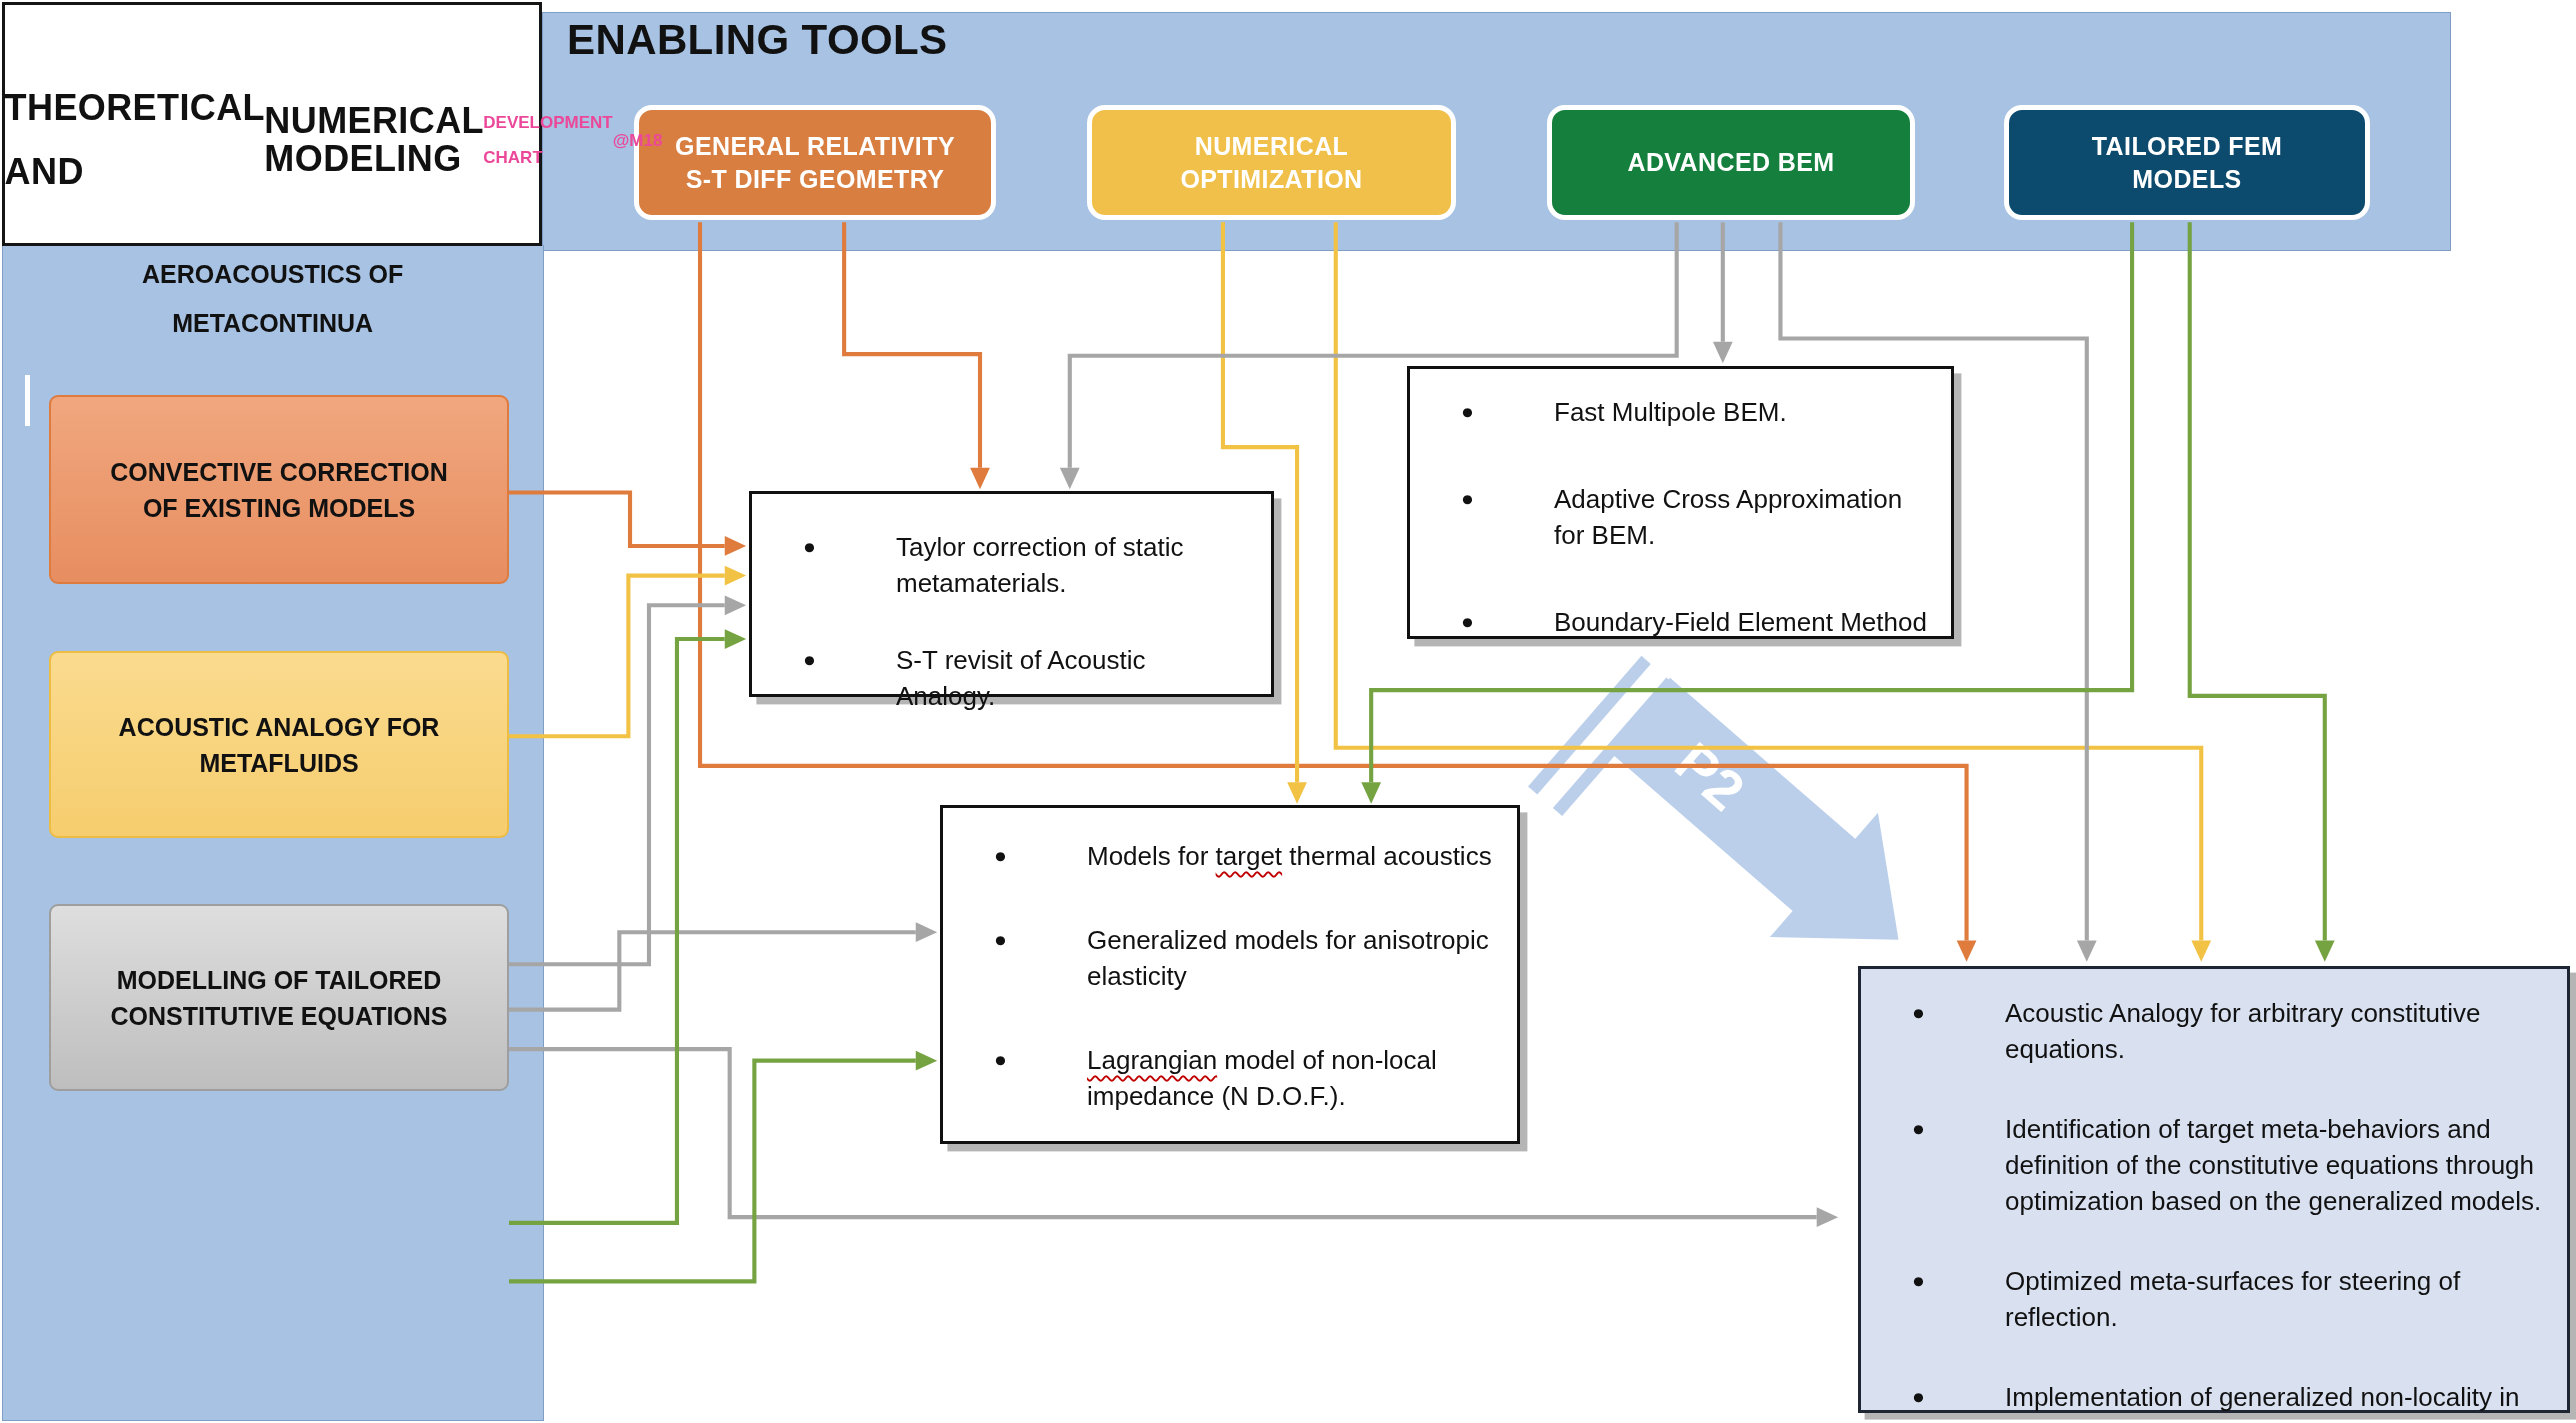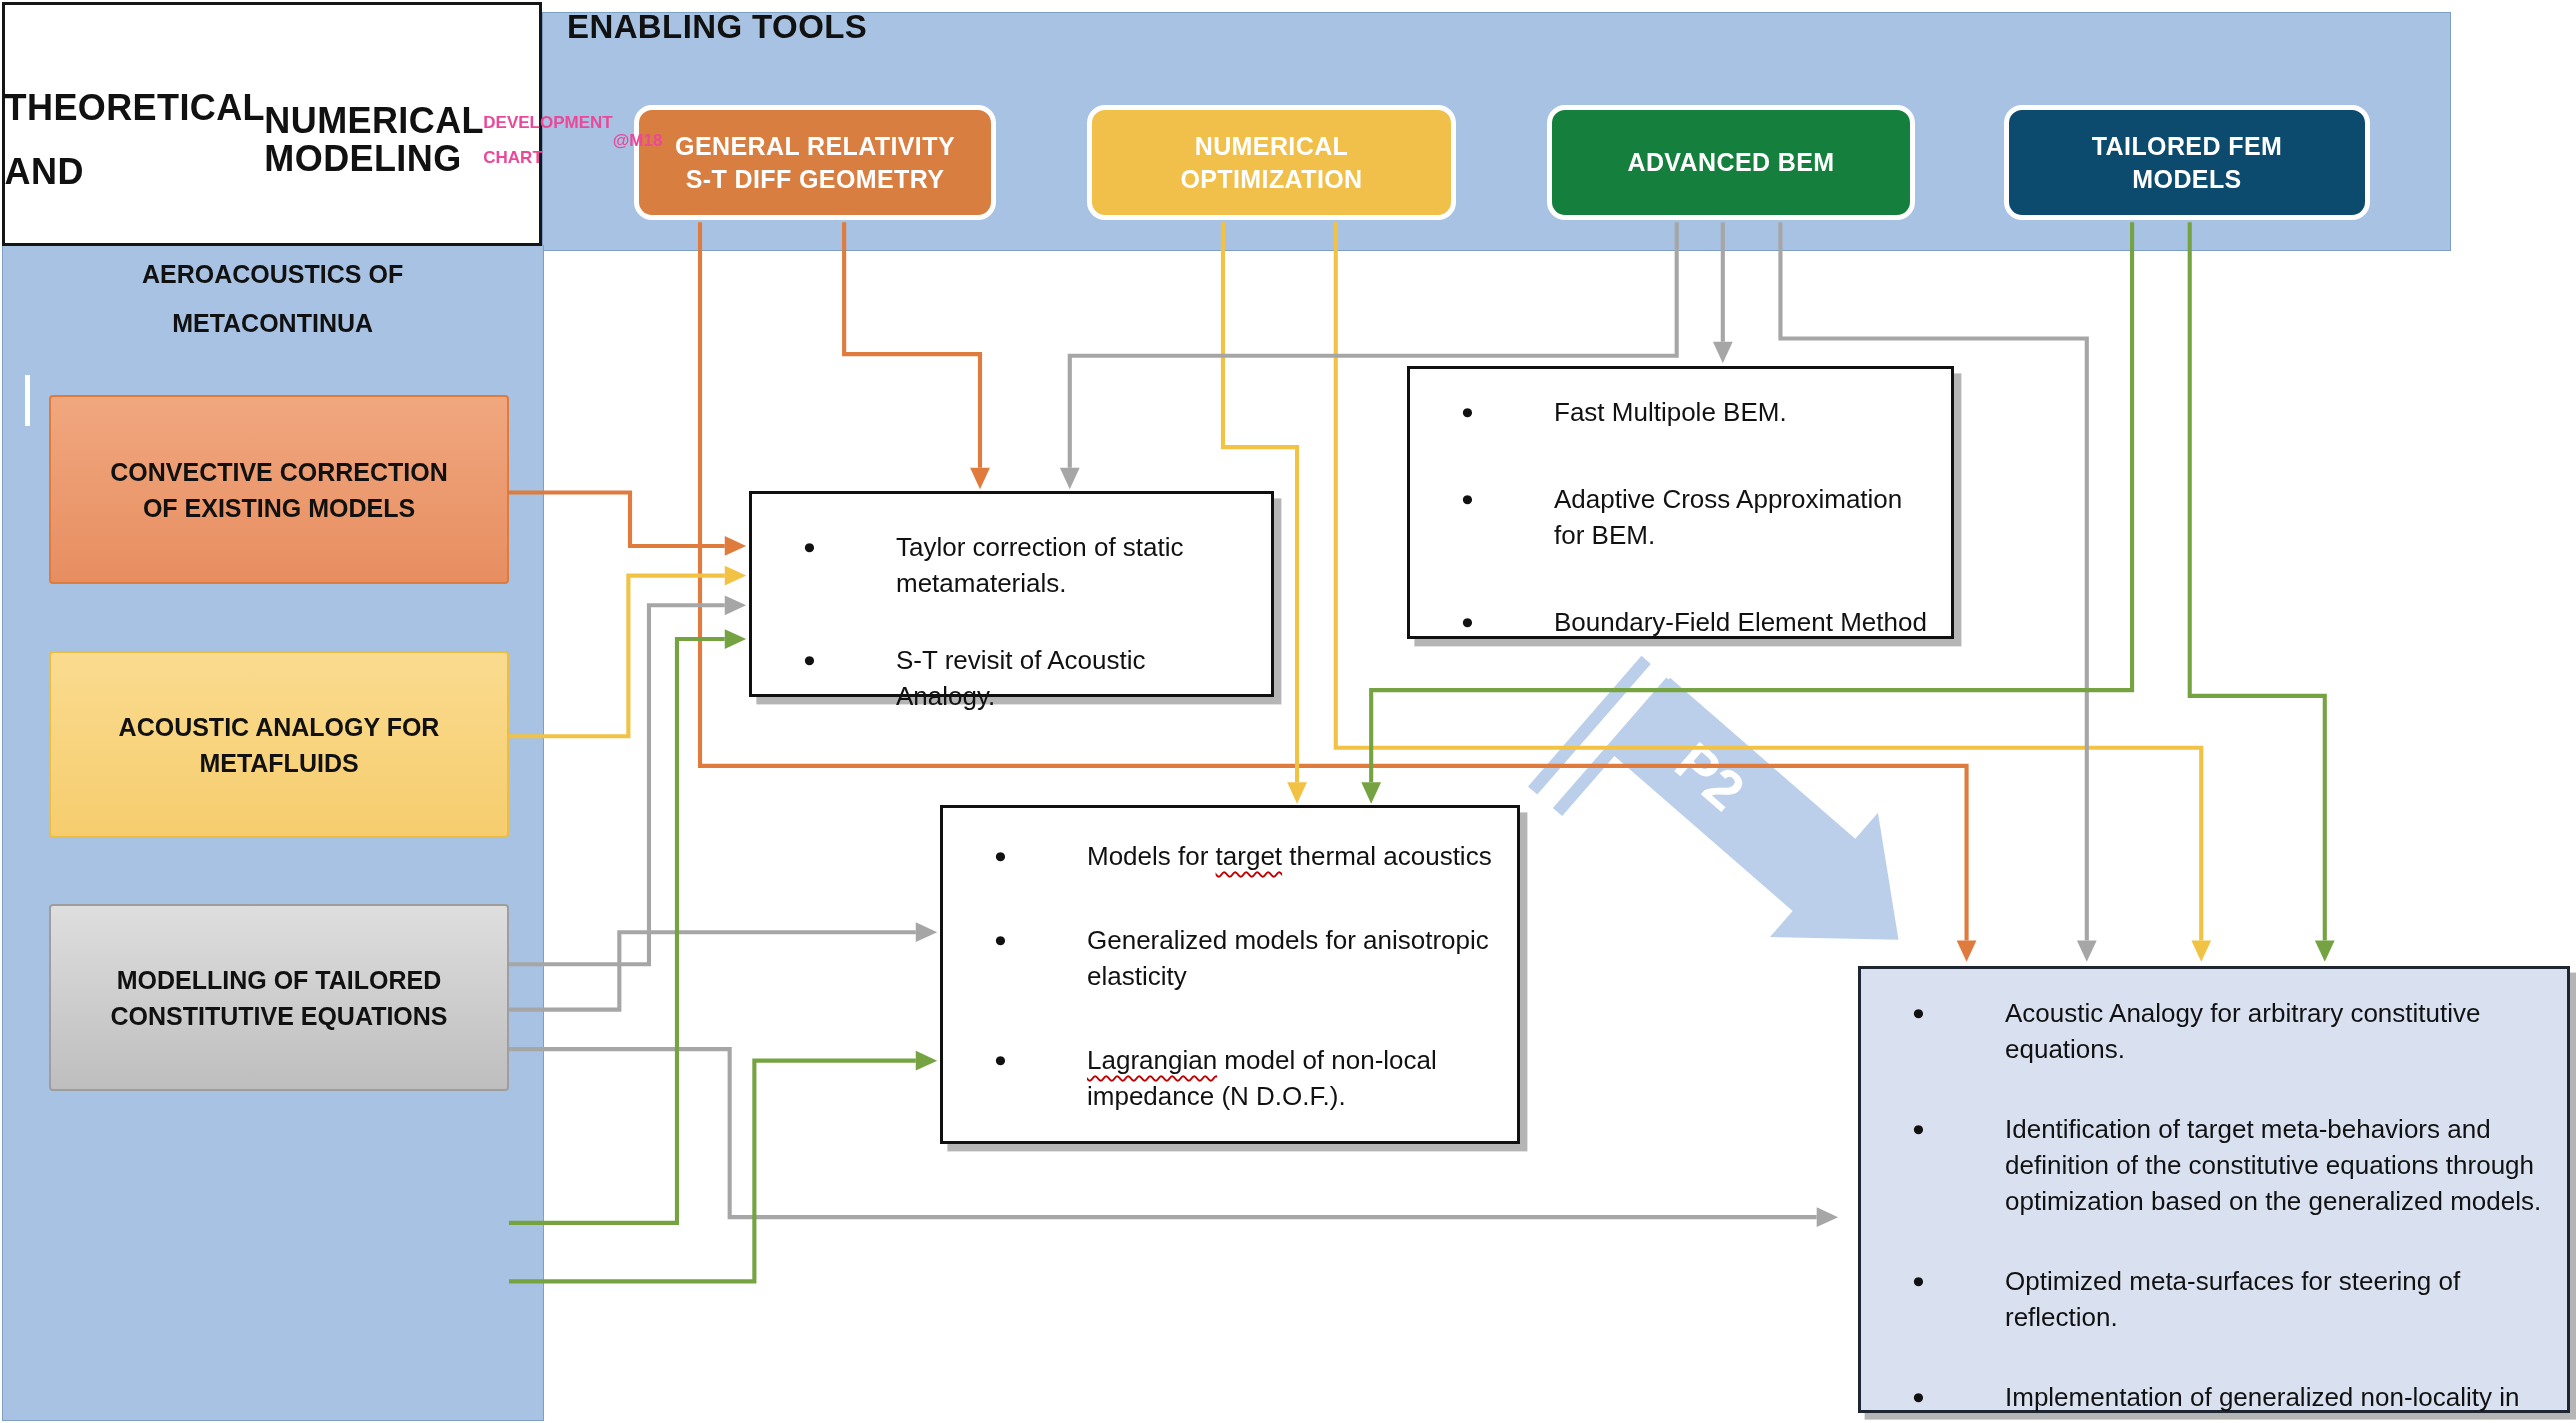--- a/index.html
+++ b/index.html
@@ -9,41 +9,41 @@
   
   .title-box{position:absolute;left:1.6px;top:1.6px;width:540px;height:244px;background:#fff;
              border:3.3px solid #151515;box-sizing:border-box;display:flex;flex-direction:row;
              align-items:center;justify-content:flex-start;padding-top:33px;z-index:4;}
   .title-line{font-size:36px;font-weight:bold;color:#111;line-height:64px;letter-spacing:0.4px;}
   .title-underline{width:464px;border-bottom:7.4px double #2E5EA8;margin-top:1.6px;margin-bottom:11.5px;}
   .title-sub{font-size:17px;font-weight:600;color:#ec4899;line-height:35px;}
 
   .top-bar{position:absolute;left:542px;top:11.5px;width:1909px;height:239px;background:#A7C2E3;
            border:1.6px solid #7E9EC6;box-sizing:border-box;z-index:1;}
-  .enabling-label{position:absolute;left:567px;top:8px;font-size:33px;font-weight:600;color:#111;
+  .enabling-label{position:absolute;left:567px;top:16px;font-size:42px;font-weight:600;color:#111;
                   letter-spacing:0.4px;z-index:2;}
 
   .side-panel{position:absolute;left:1.6px;top:245px;width:542px;height:1176px;background:#A7C2E3;
               border:1.6px solid #7E9EC6;box-sizing:border-box;z-index:1;}
   .side-heading{position:absolute;left:1.6px;top:250px;width:542px;text-align:center;font-size:25px;
                 font-weight:bold;color:#111;line-height:49px;white-space:pre-line;z-index:2;}
   .white-tick{position:absolute;left:25px;top:375px;width:5px;height:51px;background:#fff;z-index:2;}
 
   
   .tool-box{position:absolute;top:105px;height:115px;border:5.8px solid #fff;border-radius:18px;
             box-sizing:border-box;display:flex;align-items:center;justify-content:center;
             text-align:center;color:#fff;font-size:25px;font-weight:600;line-height:33px;
             white-space:pre-line;z-index:3;letter-spacing:0.4px;}
   .tool-gr {left:634px; width:362px;background:#D97E41;}
   .tool-no {left:1087px;width:369px;background:#F0C04A;}
   .tool-bem{left:1547px;width:368px;background:#15803d;}
   .tool-fem{left:2004px;width:366px;background:#0c4a6e;}
 
   
-  .side-box{position:absolute;left:49px;width:460px;border-radius:4px;box-sizing:border-box;
+  .side-box{position:absolute;left:49px;width:460px;border-radius:9px;box-sizing:border-box;
             display:flex;align-items:center;justify-content:center;text-align:center;
             font-size:25px;font-weight:600;color:#111;line-height:36px;white-space:pre-line;z-index:3;}
   .sb-convective {top:395px; height:189px;background:linear-gradient(180deg,#F1A77E,#E78E61);border:2.5px solid #DE7B3F;}
   .sb-acoustic   {top:651px; height:187px;background:linear-gradient(180deg,#FADB8F,#F6CD6E);border:2.5px solid #ECBC43;}
   .sb-modelling  {top:904px;height:187px;background:linear-gradient(180deg,#DEDEDE,#BFBEBE);border:2.5px solid #9E9E9E;}
   .sb-generalized{top:1151px;height:195px;background:linear-gradient(180deg,#CEE3B5,#A8CC86);border:2.5px solid #73A342;}
 
   
   .bullet-box{position:absolute;background:#fff;border:3.3px solid #101010;box-sizing:border-box;
               box-shadow:7.4px 7.4px 0 rgba(90,90,90,.45);z-index:3;}

